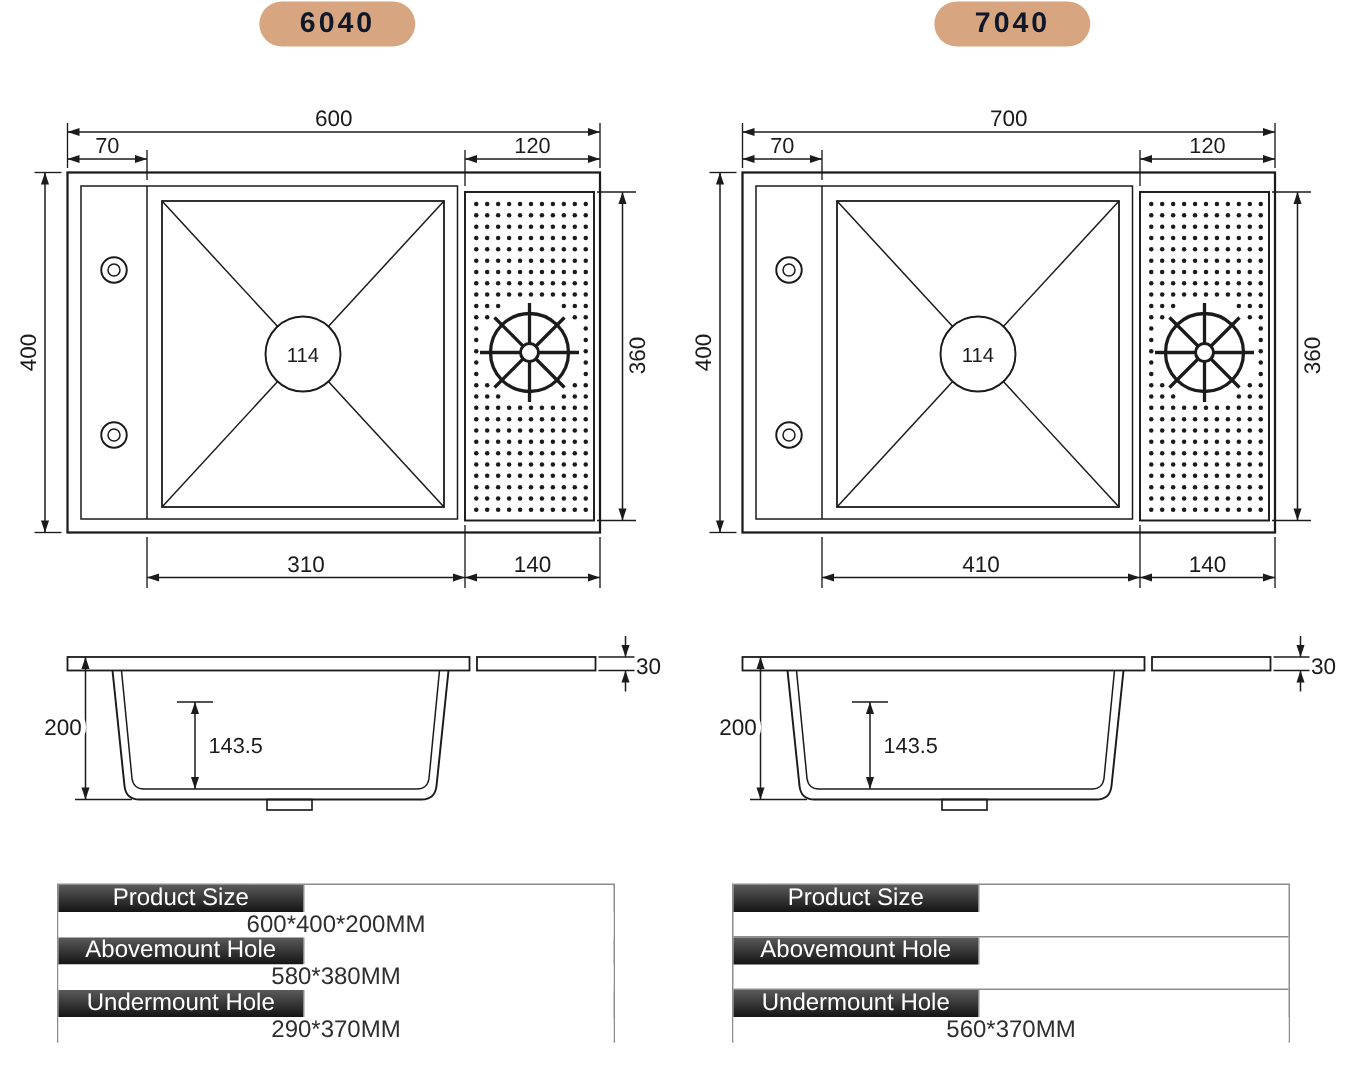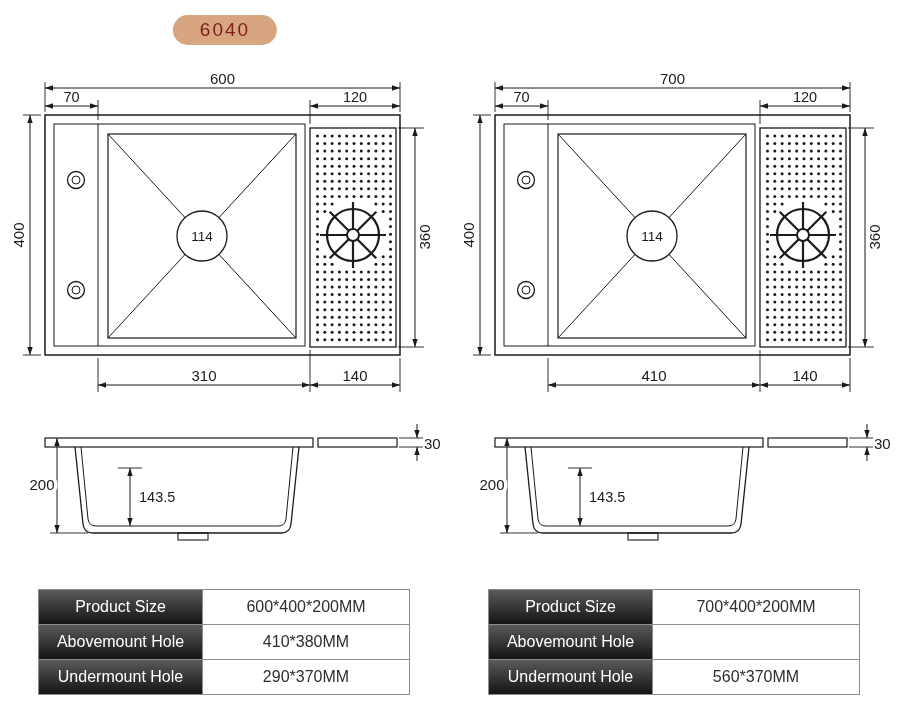--- a/index.html
+++ b/index.html
@@ -1,27 +1,27 @@
 <!DOCTYPE html>
 <html><head>
 <meta charset="utf-8">
 <style>
   html,body{margin:0;padding:0;background:#fff;}
   .stage{position:relative;width:900px;height:712px;background:#ffffff;
          font-family:"Liberation Sans",sans-serif;overflow:hidden;}
   .col{position:absolute;top:0;width:450px;height:712px;}
   .col.right{left:450px;}
-  .badge{position:absolute;top:15px;left:50%;transform:translateX(-50%);
-         color:#7f1d1d;font-size:19px;font-weight:normal;letter-spacing:2px;
+  .badge{position:absolute;top:1px;left:50%;transform:translateX(-50%);
+         color:#0f172a;font-size:19px;font-weight:bold;letter-spacing:2px;
          padding:4px 27px;border-radius:17px;white-space:nowrap;}
   svg.diagram{position:absolute;top:60px;left:0;width:450px;height:500px;}
   svg text{font-family:"Liberation Sans",sans-serif;}
   .spec-table{position:absolute;top:589px;left:38px;width:372px;
               border:1px solid #8d8d8d;box-sizing:border-box;background:#fff;}
-  .spec-row{display:flex;height:34px;}
+  .spec-row{display:flex;height:34px;flex-direction:column;}
   .spec-row + .spec-row{border-top:1px solid #8d8d8d;}
   .spec-label{width:164px;background:linear-gradient(180deg,#5a5a5a 0%,#141414 100%);
               color:#fff;display:flex;align-items:center;justify-content:center;
               font-size:16px;border-right:1px solid #8d8d8d;box-sizing:border-box;}
   .spec-value{flex:1;display:flex;align-items:center;justify-content:center;
               font-size:16px;color:#2e2e2e;background:#fff;}
 </style>
 </head>
 <body>
 
@@ -362,30 +362,31 @@
           <text x="424" y="389" font-size="15" text-anchor="start" fill="#1b1b1b">30</text>
         </g>
       </svg>
     <div class="spec-table">
       <div class="spec-row">
         <div class="spec-label">Product Size</div>
         <div class="spec-value">600*400*200MM</div>
       </div>
       <div class="spec-row">
         <div class="spec-label">Abovemount Hole</div>
-        <div class="spec-value">410*380MM</div>
+        <div class="spec-value">580*380MM</div>
       </div>
       <div class="spec-row">
         <div class="spec-label">Undermount Hole</div>
         <div class="spec-value">290*370MM</div>
       </div>
     </div>
   </section>
 
   <section class="col right">
+    <div class="badge" style="background: rgb(215, 165, 127);">7040</div>
     <svg id="svg1" class="diagram" viewBox="0 0 450 500">
         <g>
           <rect x="45" y="55" width="355" height="240" fill="none" stroke="#1b1b1b" stroke-width="1.5"></rect>
           <rect x="54" y="64" width="251" height="222" fill="none" stroke="#1b1b1b" stroke-width="1"></rect>
           <line x1="98" y1="64" x2="98" y2="286" stroke="#1b1b1b" stroke-width="1"></line>
           <circle cx="76" cy="120" r="8.5" fill="none" stroke="#1b1b1b" stroke-width="1.3"></circle>
           <circle cx="76" cy="120" r="4" fill="none" stroke="#1b1b1b" stroke-width="1"></circle>
           <circle cx="76" cy="230" r="8.5" fill="none" stroke="#1b1b1b" stroke-width="1.3"></circle>
           <circle cx="76" cy="230" r="4" fill="none" stroke="#1b1b1b" stroke-width="1"></circle>
           <rect x="108" y="74" width="188" height="204" fill="none" stroke="#1b1b1b" stroke-width="1.2"></rect>
@@ -708,21 +709,20 @@
           <line x1="417" y1="364" x2="417" y2="378" stroke="#1b1b1b" stroke-width="1"></line>
           <polygon points="417,378 414.3,370 419.7,370" fill="#1b1b1b"></polygon>
           <line x1="417" y1="401" x2="417" y2="387" stroke="#1b1b1b" stroke-width="1"></line>
           <polygon points="417,387 414.3,395 419.7,395" fill="#1b1b1b"></polygon>
           <text x="424" y="389" font-size="15" text-anchor="start" fill="#1b1b1b">30</text>
         </g>
       </svg>
     <div class="spec-table">
       <div class="spec-row">
         <div class="spec-label">Product Size</div>
-        <div class="spec-value">700*400*200MM</div>
       </div>
       <div class="spec-row">
         <div class="spec-label">Abovemount Hole</div>
       </div>
       <div class="spec-row">
         <div class="spec-label">Undermount Hole</div>
         <div class="spec-value">560*370MM</div>
       </div>
     </div>
   </section>

